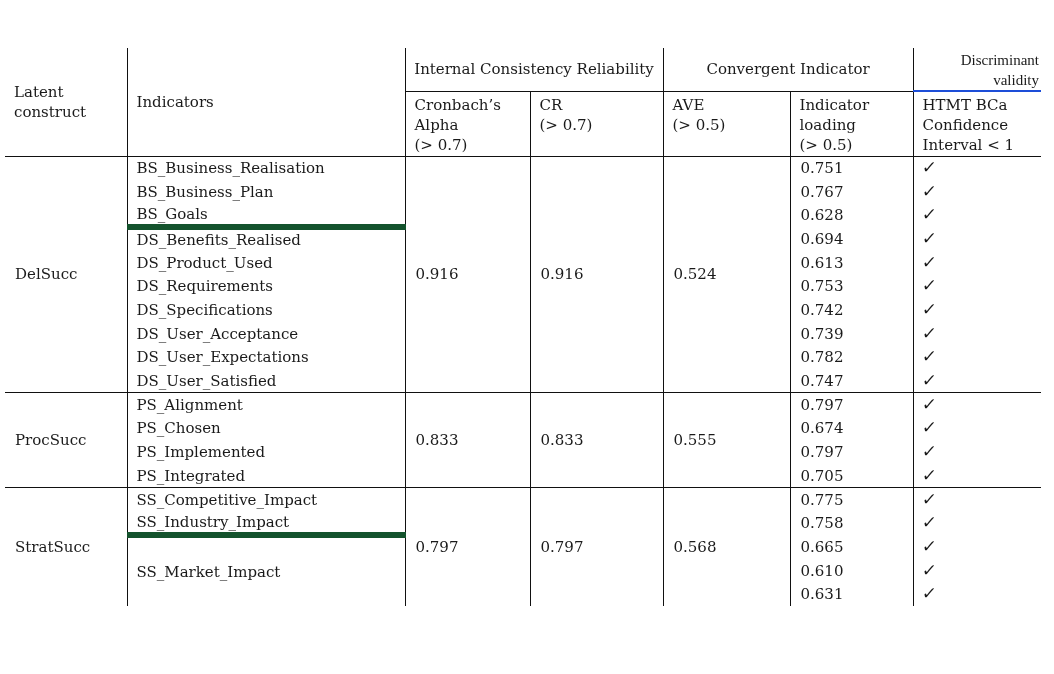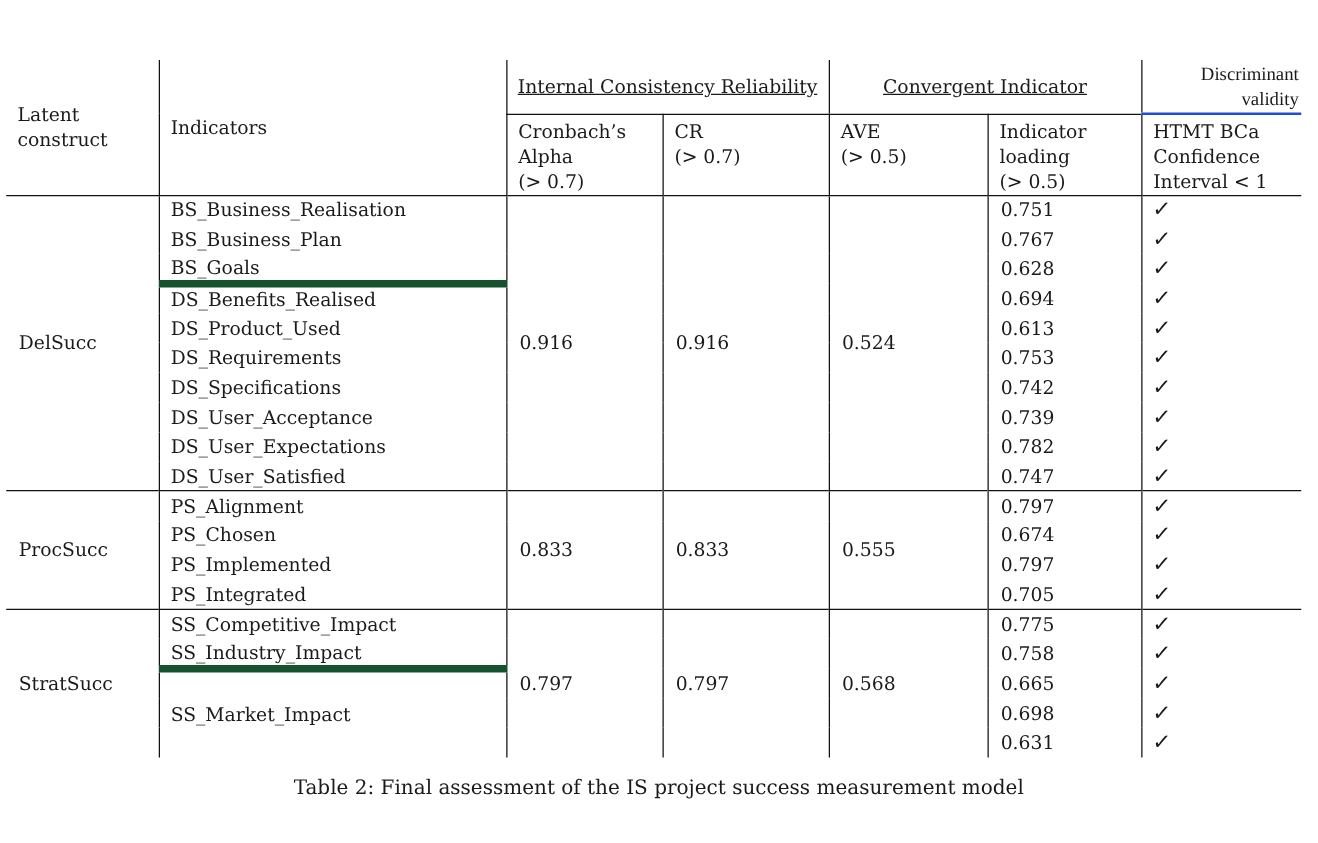--- a/index.html
+++ b/index.html
@@ -41,21 +41,20 @@
     vertical-align: middle;
     white-space: pre-line;
     line-height: 20px;
     border-bottom: 1px solid #111;
   }
   .t th.gh {
     text-align: center;
     vertical-align: middle;
     border-bottom: 1px solid #111;
     padding-left: 2px;
-    text-decoration: underline;
   }
   .t th.ghdv {
     text-align: right;
     vertical-align: top;
     white-space: pre-line;
     line-height: 20px;
     padding-top: 2px;
     border-bottom: 2px solid #1d4ed8;
     font-family: Liberation Serif, serif;
   }
@@ -229,25 +228,24 @@
         <td class="ind sep">SS_Industry_Impact</td>
         <td class="load">0.758</td>
         <td class="check"><span class="check-glyph">✓</span></td>
       </tr>
       <tr>
         <td class="ind mid" rowspan="3">SS_Market_Impact</td>
         <td class="load">0.665</td>
         <td class="check"><span class="check-glyph">✓</span></td>
       </tr>
       <tr>
-        <td class="load">0.698</td>
+        <td class="load">0.610</td>
         <td class="check"><span class="check-glyph">✓</span></td>
       </tr>
       <tr>
         <td class="load">0.631</td>
         <td class="check"><span class="check-glyph">✓</span></td>
       </tr>
     </tbody>
   </table>
 
-  <div class="caption">Table 2: Final assessment of the IS project success measurement model</div>
 
 </div>
 
 </body></html>

